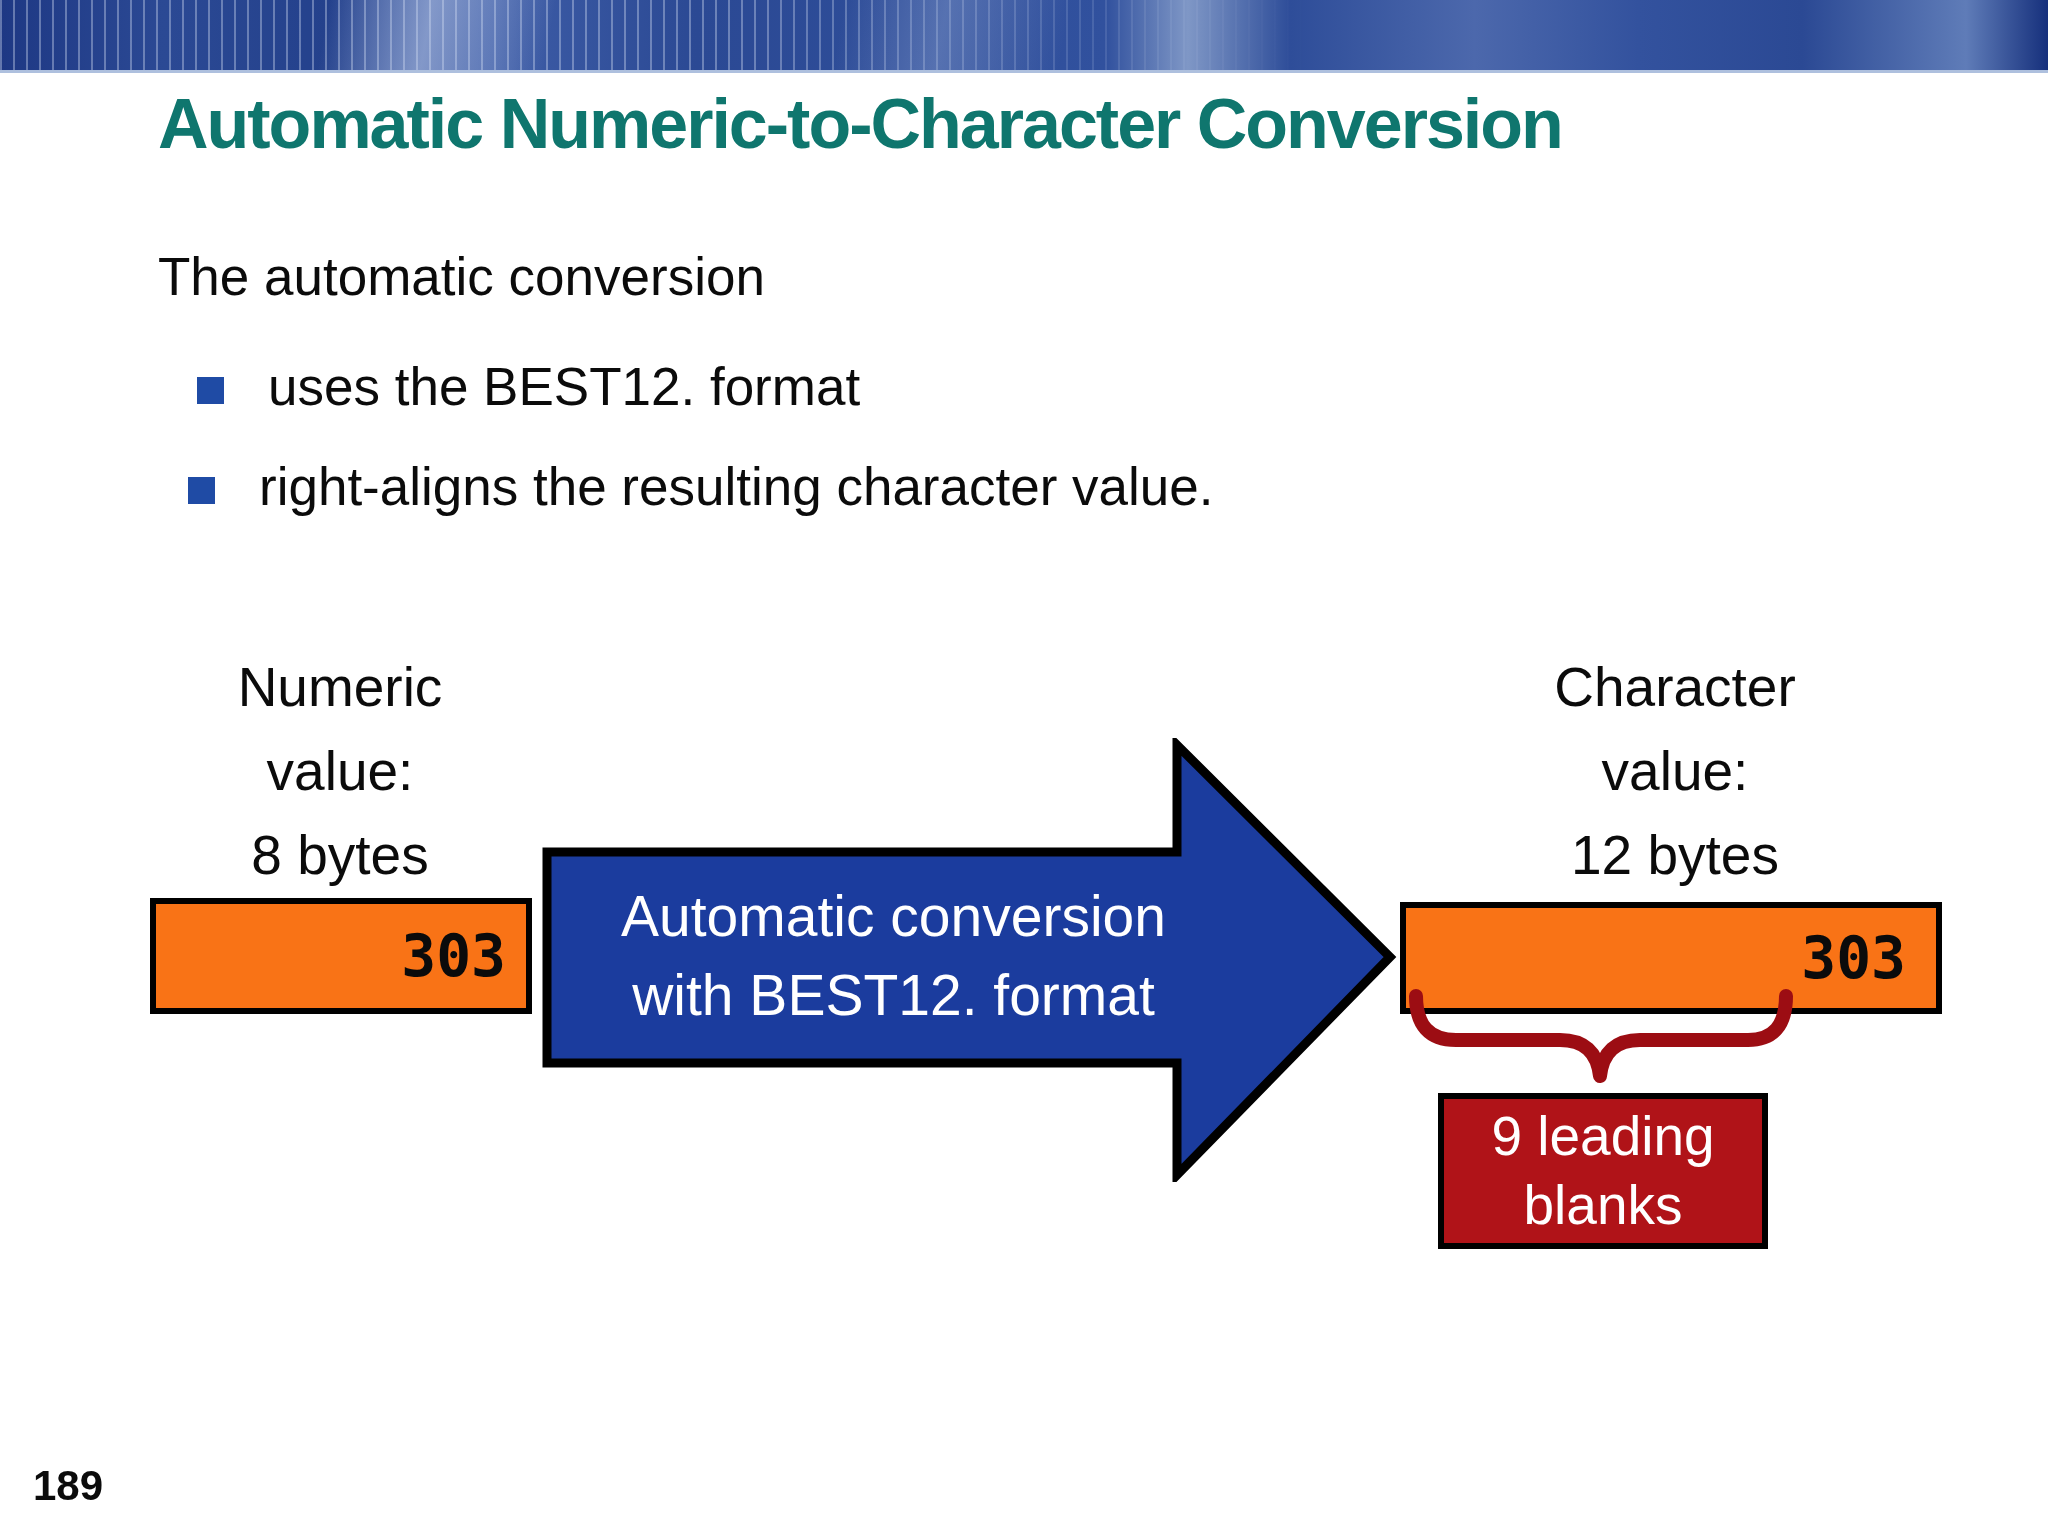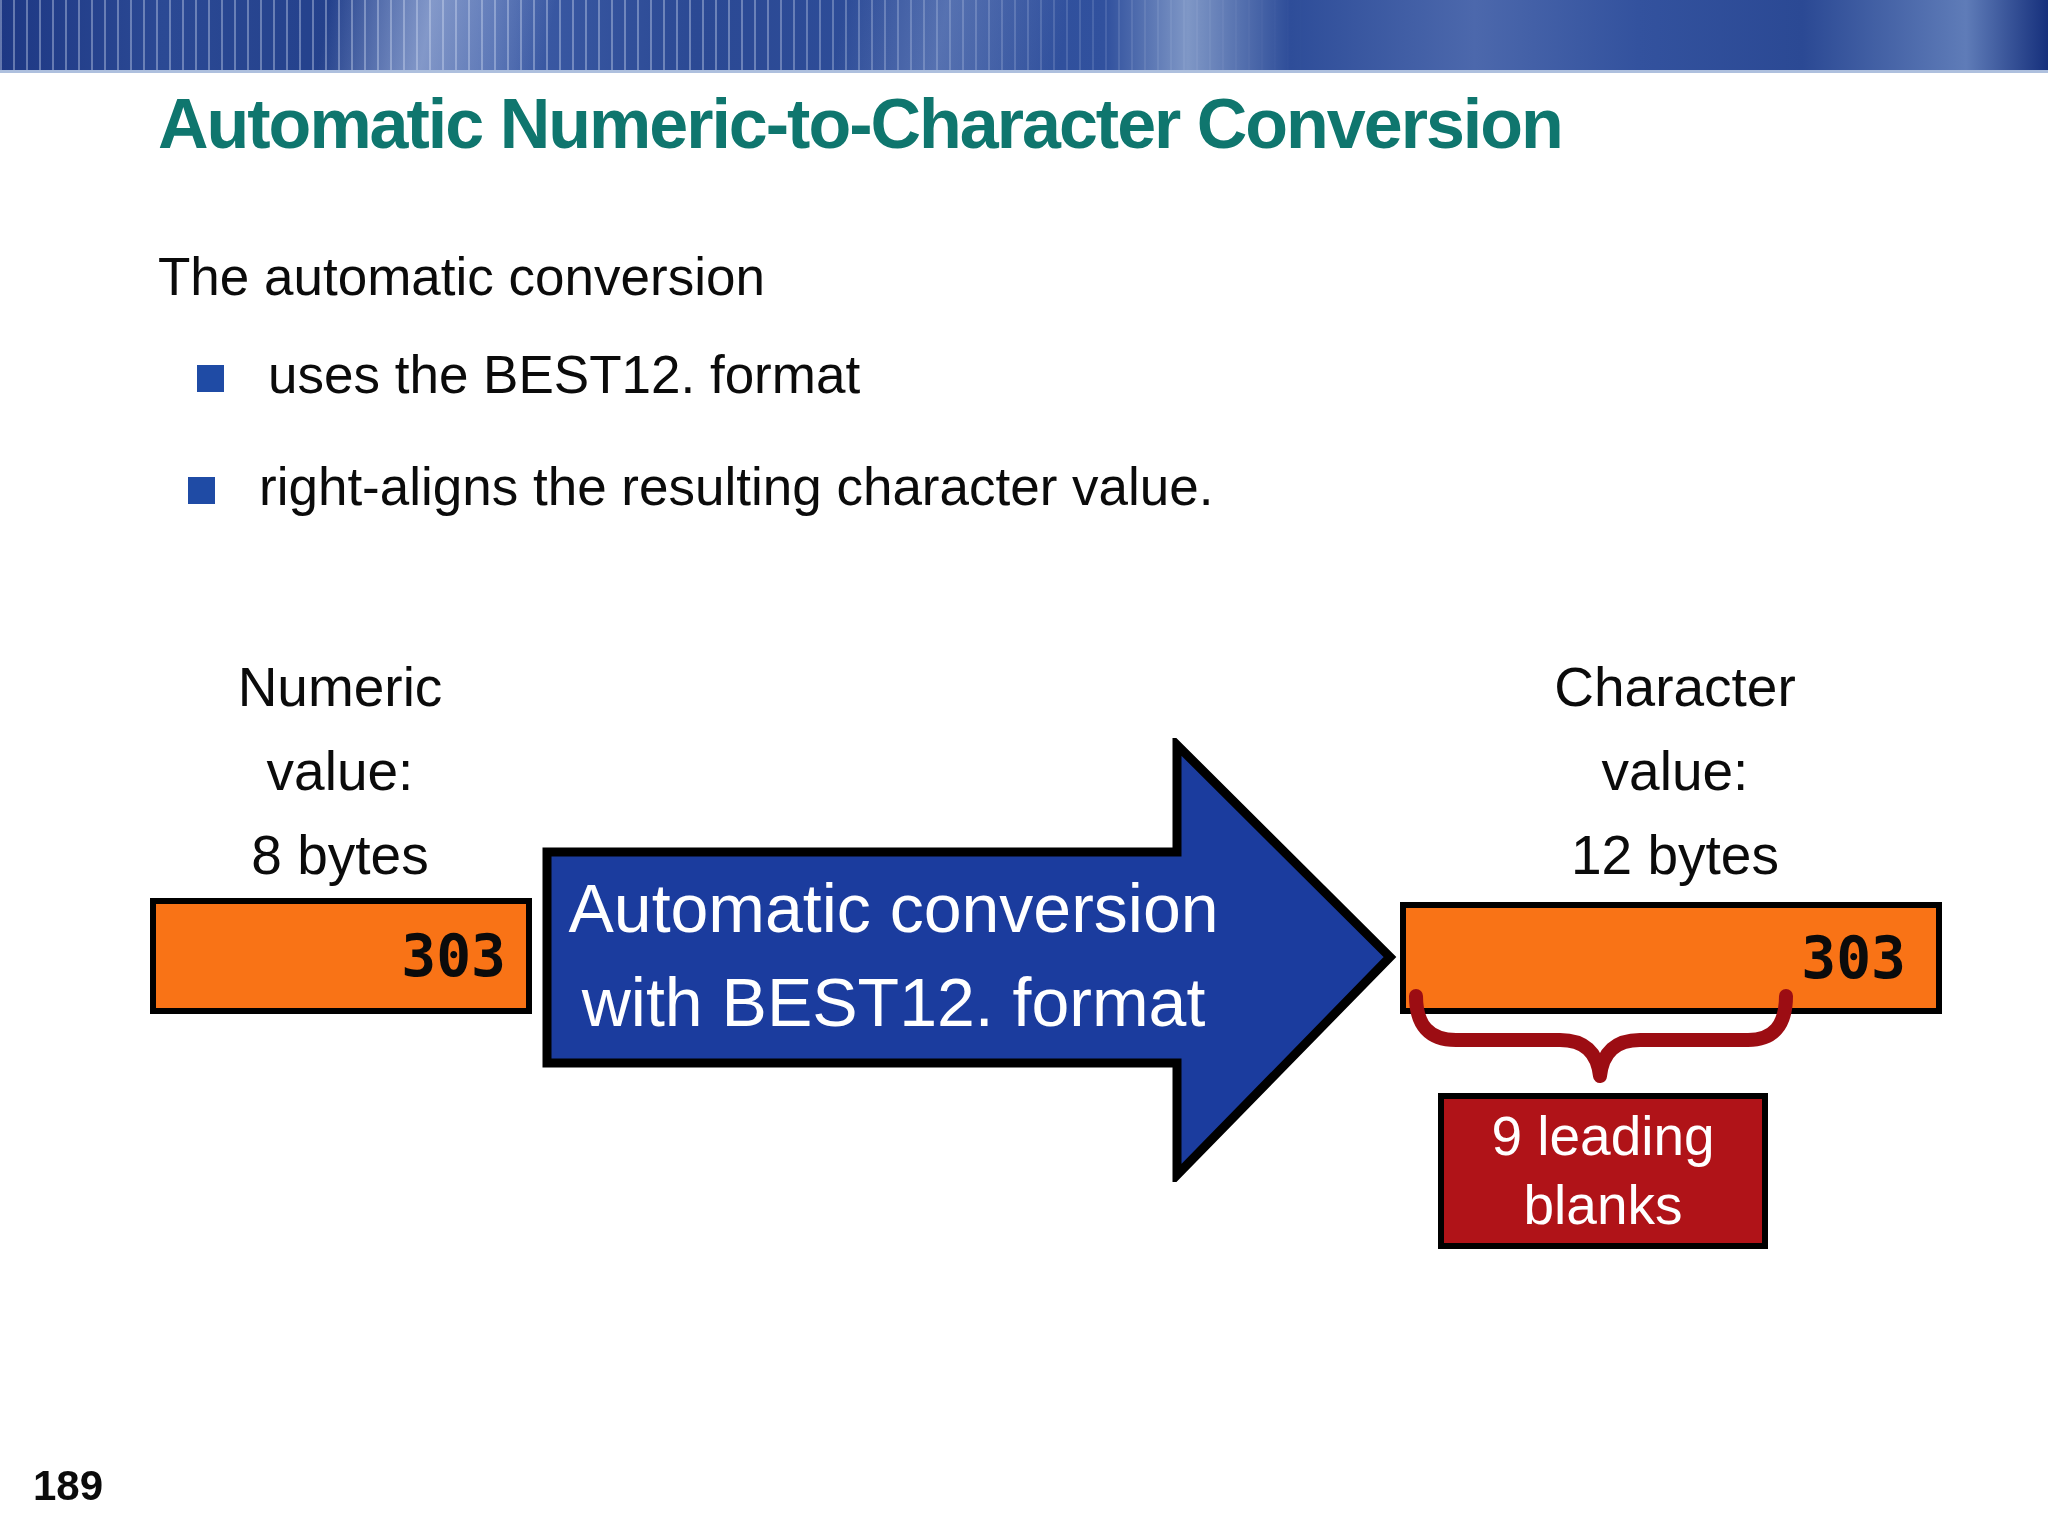--- a/index.html
+++ b/index.html
@@ -29,21 +29,21 @@
             mask-image:linear-gradient(90deg,#000 0%,#000 55%,transparent 97%);
   }
 
   
   .title {
     position:absolute; left:158px; top:84px; white-space:nowrap;
     font-size:70px; font-weight:bold; color:#0f766e; letter-spacing:-2px;
   }
   .intro { position:absolute; left:158px; top:246px; font-size:53px; }
   .bullet-row { position:absolute; left:188px; display:flex; align-items:center; }
-  .bullet-row.r1 { top:344px;padding-left:9px; }
+  .bullet-row.r1 { top:356px;padding-left:9px; }
   .bullet-row.r2 { top:456px; }
   .bullet-square { width:27px; height:27px; background:#1F4BA5; margin-right:44px; margin-top:8px; flex:0 0 auto; }
   .bullet-text { font-size:53px; }
 
   
   .field-label { position:absolute; top:645px; text-align:center; font-size:55px; line-height:84px; }
   .field-label span { display:block; }
   .label-left  { left:165px;  width:350px; }
   .label-right { left:1470px; width:410px; }
 
@@ -54,21 +54,21 @@
     font-family:"DejaVu Sans Mono", monospace; font-weight:bold; font-size:58px; color:#0b0b0b;
   }
   .box-numeric   { left:150px;  top:898px; width:382px; height:116px; padding-right:20px; }
   .box-character { left:1400px; top:902px; width:542px; height:112px; padding-right:30px; }
 
   
   .arrow-svg { position:absolute; left:540px; top:738px; width:860px; height:444px; }
   .arrow-label {
     position:absolute; left:566px; top:856px; width:655px; height:200px;
     display:flex; flex-direction:column; align-items:center; justify-content:center;
-    color:#ffffff; font-size:68px; line-height:1.38; text-align:center;
+    color:#ffffff; font-size:57px; line-height:1.38; text-align:center;
   }
   .arrow-label span { display:block; }
 
   
   .brace-svg { position:absolute; left:1398px; top:988px; width:410px; height:100px; }
   .callout {
     position:absolute; left:1438px; top:1093px; width:330px; height:156px;
     box-sizing:border-box; background:#B01318; border:6px solid #000;
     display:flex; flex-direction:column; align-items:center; justify-content:center;
     color:#ffffff; font-size:55px; line-height:1.25; text-align:center;

